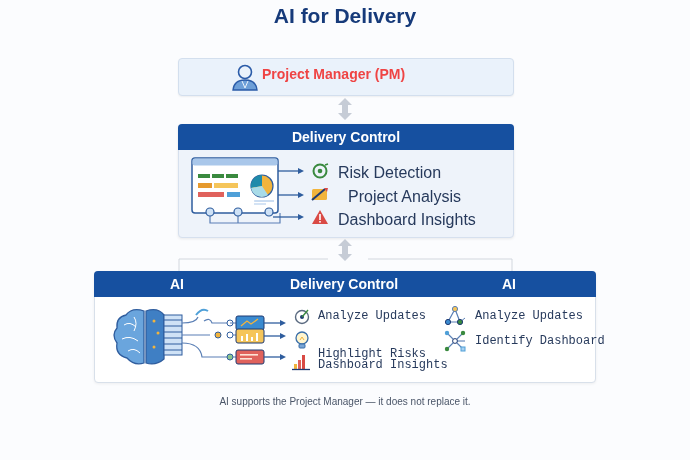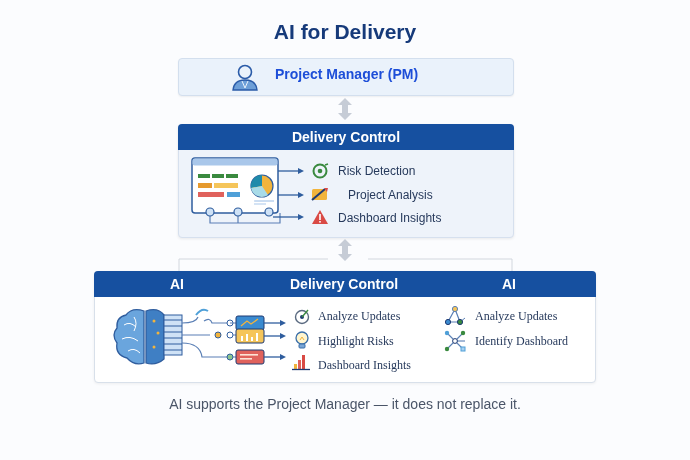--- a/index.html
+++ b/index.html
@@ -1,32 +1,32 @@
 <!DOCTYPE html>
 <html><head>
 <meta charset="utf-8">
 <style>
   html, body { margin: 0; padding: 0; }
   body {
     width: 690px; height: 460px; background: #fbfcfe; position: relative; overflow: hidden;
     font-family: "DejaVu Sans", sans-serif; color: #1f2d4a;
   }
   .abs { position: absolute; }
-  .title { left: 0; width: 690px; top: 20px; text-align: center; font-size: 21px; font-weight: bold; color: #163a7a; font-family: "Liberation Sans", sans-serif; }
+  .title { left: 0; width: 690px; top: 4px; text-align: center; font-size: 21px; font-weight: bold; color: #163a7a; font-family: "Liberation Sans", sans-serif; }
   .pm-box { left: 178px; top: 58px; width: 334px; height: 36px; background: #eaf2fb; border: 1px solid #d3dfee; border-radius: 4px; box-shadow: 0 1px 2px rgba(0,0,0,0.06); }
-  .pm-label { left: 275px; top: 66px; font-size: 14px; font-weight: bold; color: #1d4ed8; font-family: "Liberation Sans", sans-serif; }
+  .pm-label { left: 262px; top: 66px; font-size: 14px; font-weight: bold; color: #ef4444; font-family: "Liberation Sans", sans-serif; }
   .dc-box { left: 178px; top: 124px; width: 334px; height: 112px; background: #eef3fa; border: 1px solid #d6e0ee; border-radius: 4px; box-shadow: 0 1px 3px rgba(0,0,0,0.08); overflow: hidden; }
   .dc-head { left: 178px; top: 124px; width: 336px; height: 26px; background: #1650a0; border-radius: 4px 4px 0 0; }
   .dc-head-label { left: 178px; width: 336px; top: 129px; text-align: center; color: #fff; font-size: 14px; font-weight: bold; font-family: "Liberation Sans", sans-serif; }
-  .dc-item { font-size: 12px; color: #273a5c; font-family: "Liberation Sans", sans-serif; }
+  .dc-item { font-size: 16px; color: #273a5c; font-family: "Liberation Sans", sans-serif; }
   .ai-box { left: 94px; top: 271px; width: 500px; height: 110px; background: #ffffff; border: 1px solid #d8e0ea; border-radius: 4px; box-shadow: 0 1px 3px rgba(0,0,0,0.06); }
   .ai-head { left: 94px; top: 271px; width: 502px; height: 26px; background: #1650a0; border-radius: 4px 4px 0 0; }
   .ai-head-text { top: 276px; color: #fff; font-size: 14px; font-weight: bold; font-family: "Liberation Sans", sans-serif; text-align: right; }
-  .ai-item { font-size: 12px; color: #273a5c; font-family: Liberation Serif, serif; }
-  .footnote { left: 0; width: 690px; top: 396px; text-align: center; font-size: 14px; color: #4a5568; font-family: "Liberation Sans", sans-serif; }
+  .ai-item { font-size: 12px; color: #273a5c; font-family: Liberation Mono, monospace; }
+  .footnote { left: 0; width: 690px; top: 396px; text-align: center; font-size: 10px; color: #4a5568; font-family: "Liberation Sans", sans-serif; }
 </style>
 </head>
 <body>
 
 <div class="abs title">AI for Delivery</div>
 
 <div class="abs pm-box"></div>
 <svg class="abs" style="left:230px;top:63px" width="30" height="28">
   <circle cx="15" cy="9" r="6.5" fill="#eaf2fb" stroke="#2a5ba8" stroke-width="1.6"></circle>
   <path d="M3 27 Q4 17 15 17 Q26 17 27 27 Z" fill="#6d9fd8" stroke="#2a5ba8" stroke-width="1.4"></path>
@@ -163,21 +163,21 @@
   <circle cx="9" cy="10" r="2" fill="#1e3a73"></circle>
   <line x1="9" y1="10" x2="15" y2="3" stroke="#3a8a3f" stroke-width="1.4"></line>
 </svg>
 <div class="abs ai-item" style="left:318px;top:309px">Analyze Updates</div>
 
 <svg class="abs" style="left:293px;top:330px" width="18" height="20">
   <circle cx="9" cy="8" r="6" fill="#fff5cf" stroke="#3a6ea8" stroke-width="1.3"></circle>
   <path d="M7 10 L9 7 L11 10" fill="none" stroke="#f2b43c" stroke-width="1"></path>
   <rect x="6" y="14" width="6" height="4" rx="1" fill="#7aa6d6" stroke="#3a6ea8"></rect>
 </svg>
-<div class="abs ai-item" style="left:318px;top:334px">Highlight Risks</div>
+<div class="abs ai-item" style="left:318px;top:347px">Highlight Risks</div>
 
 <svg class="abs" style="left:291px;top:353px" width="20" height="18">
   <rect x="3" y="11" width="3" height="5" fill="#f2b43c"></rect>
   <rect x="7" y="7" width="3" height="9" fill="#e0625c"></rect>
   <rect x="11" y="2" width="3" height="14" fill="#d94a45"></rect>
   <line x1="1" y1="16.5" x2="19" y2="16.5" stroke="#1e3a73" stroke-width="1.3"></line>
 </svg>
 <div class="abs ai-item" style="left:318px;top:358px">Dashboard Insights</div>
 
 <svg class="abs" style="left:444px;top:306px" width="22" height="20">

